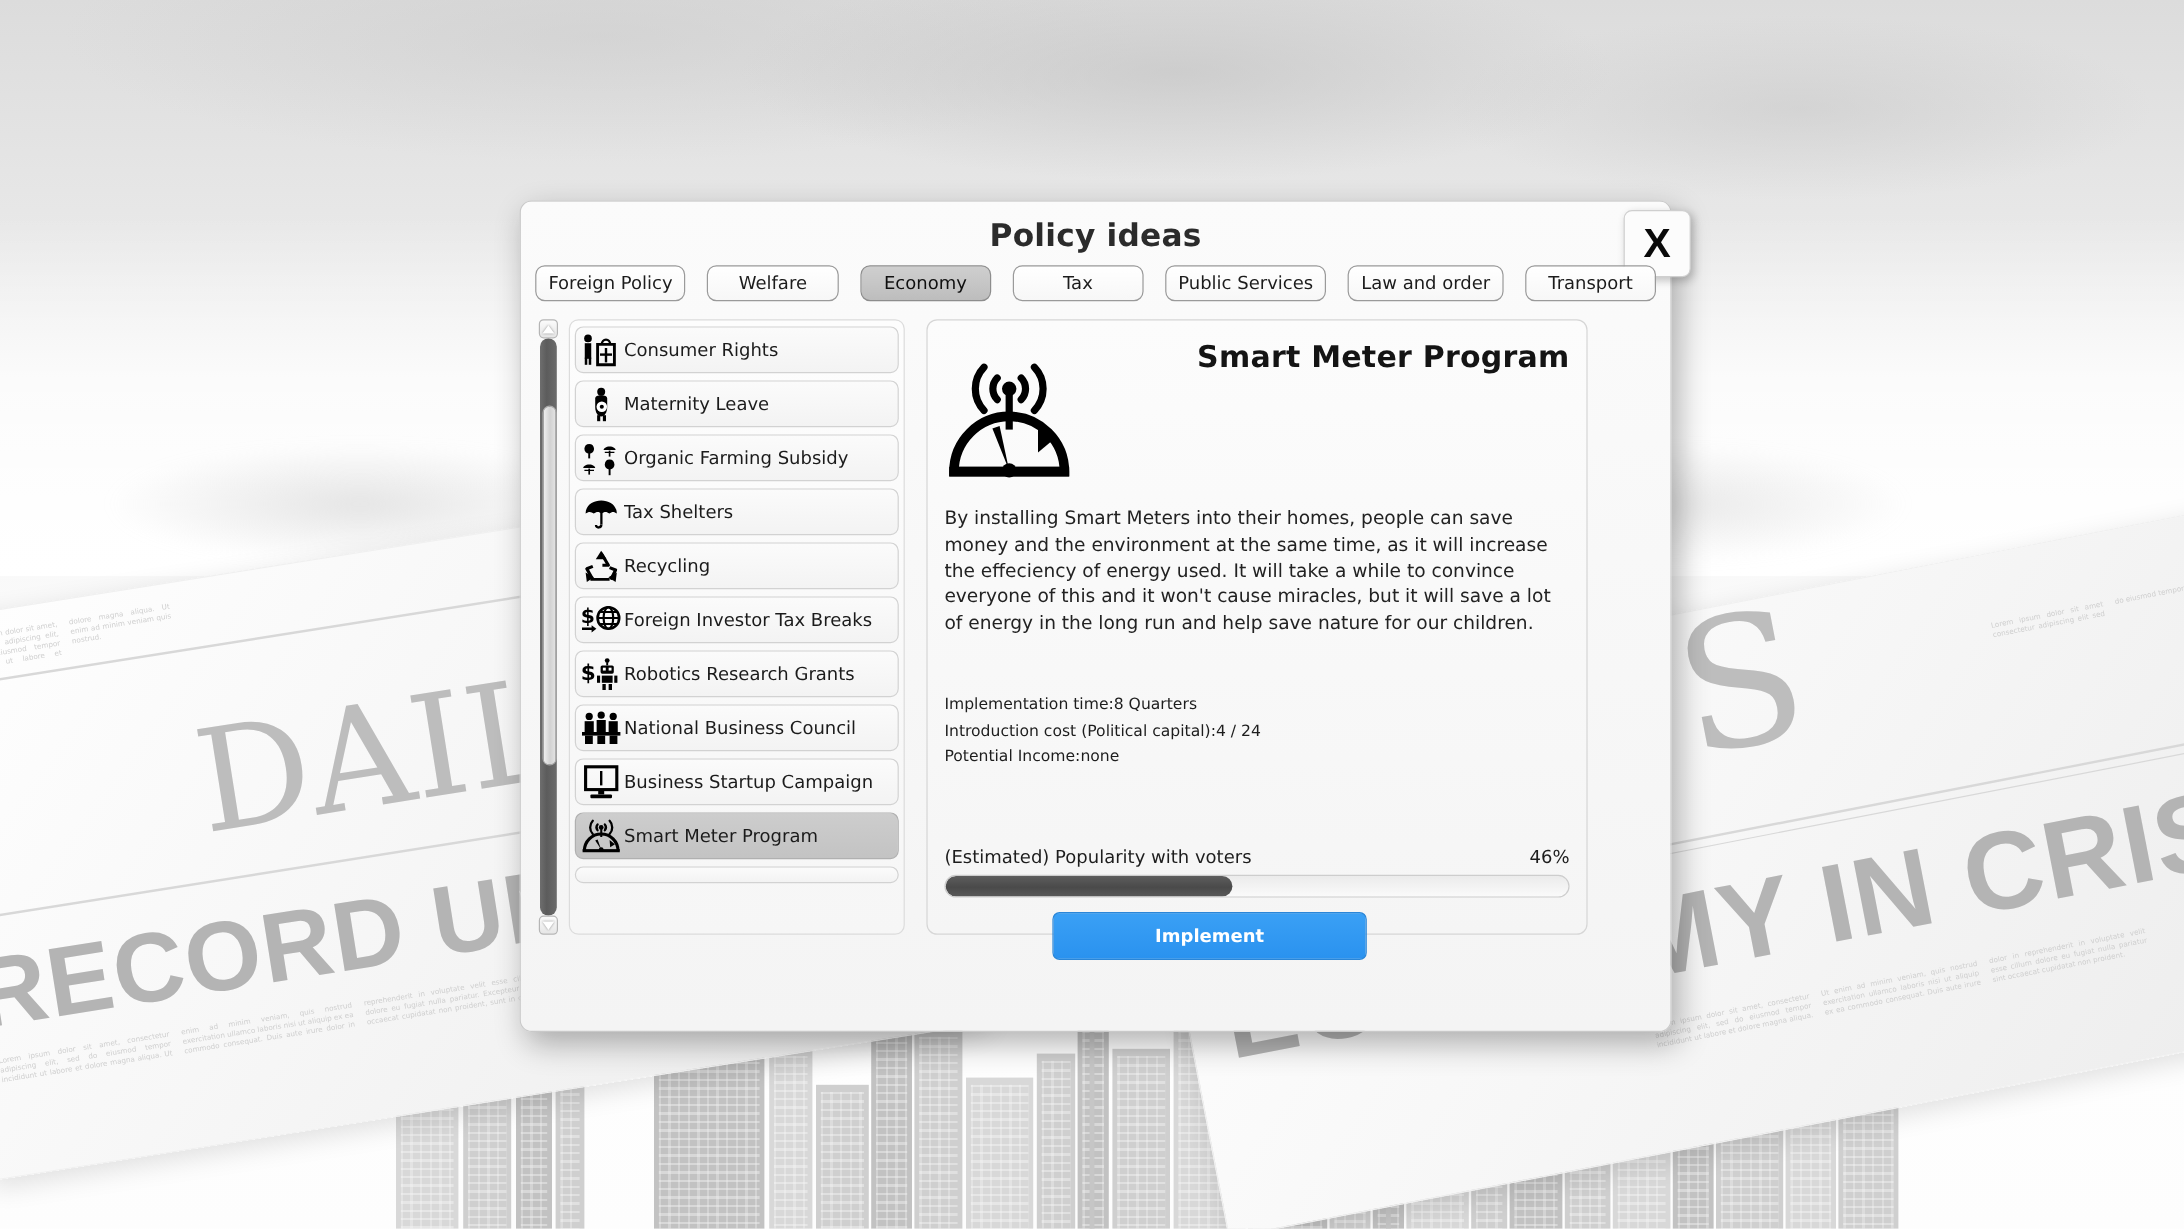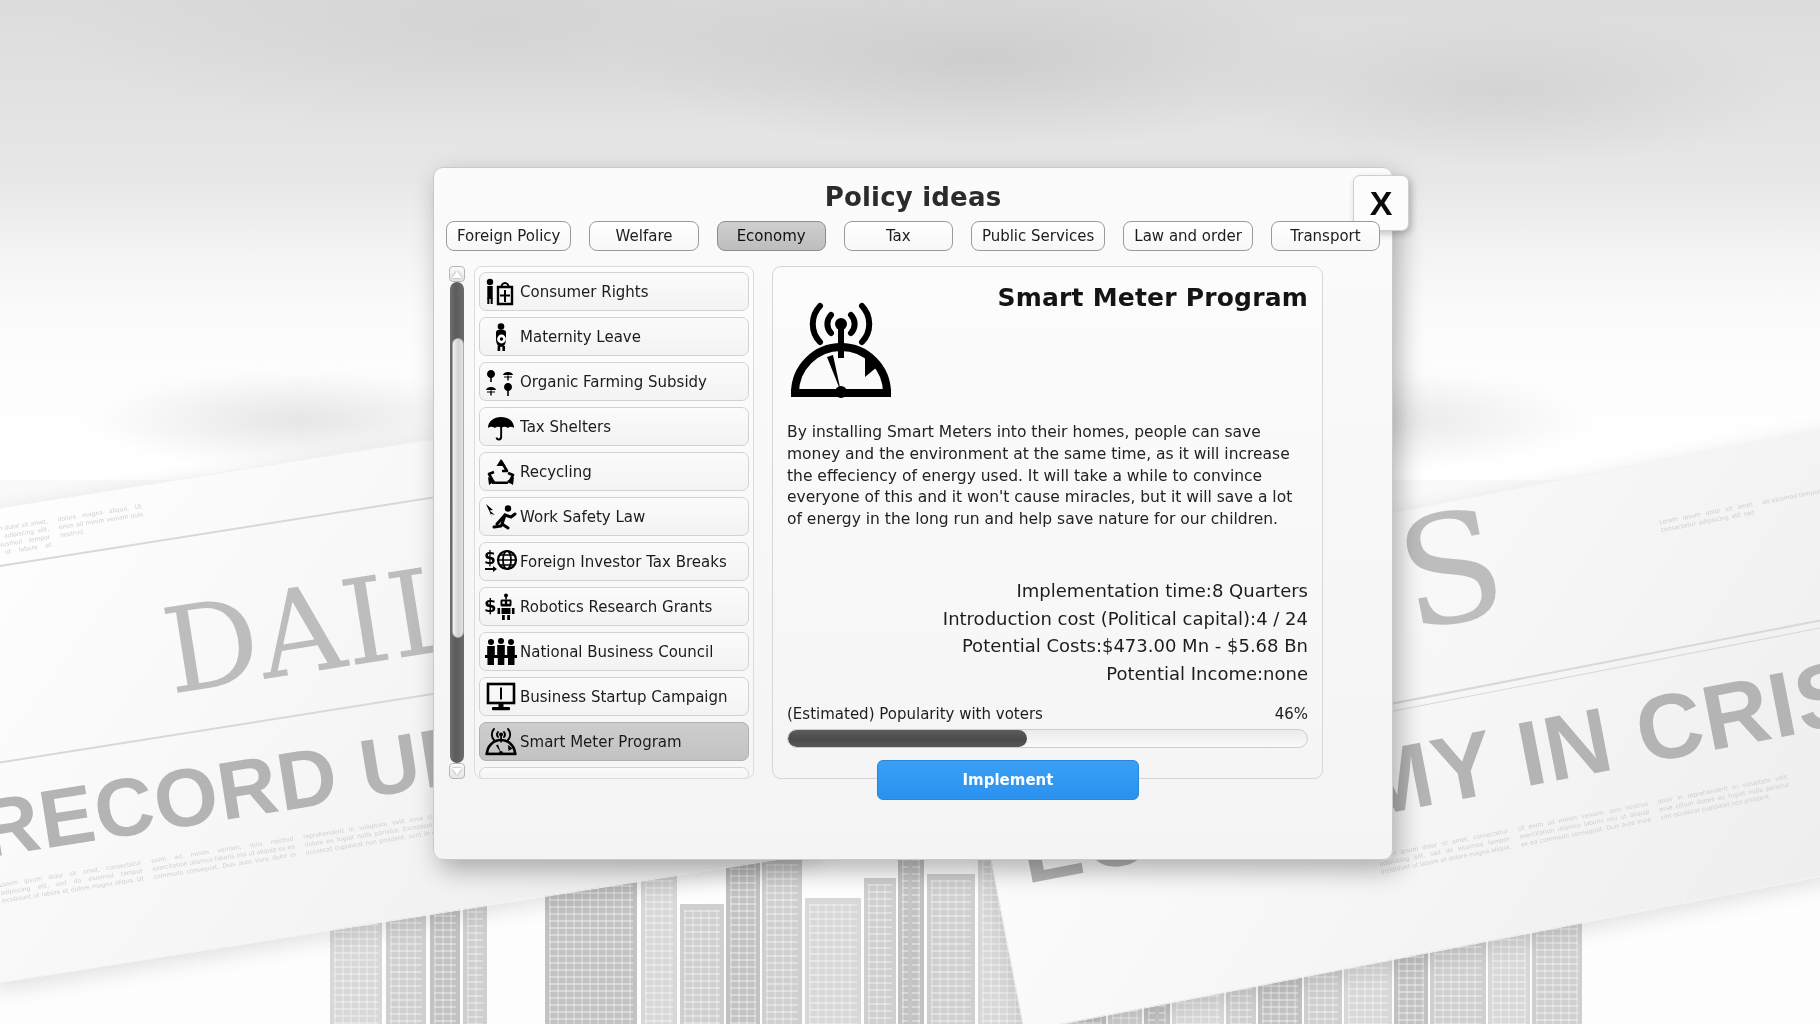--- a/index.html
+++ b/index.html
@@ -207,22 +207,22 @@
     letter-spacing:.2px;
   }
   #detail-icon{ position:absolute; left:14px; top:22px; width:108px; height:110px; }
   #detail-desc{
     position:absolute; left:14px; top:155px; right:14px;
     font-size:15.5px; line-height:21.8px; color:#222;
   }
 
   #stats{ position:absolute; left:14px; right:14px; top:313px; }
   .stat{
-    display:flex; justify-content:flex-end; align-items:baseline;
-    font-size:18px; color:#1d1d1d; margin-bottom:6.5px;
+    display:flex; justify-content:flex-start; align-items:baseline;
+    font-size:13px; color:#1d1d1d; margin-bottom:6.5px;
   }
 
   #pop-row{
     position:absolute; left:14px; right:14px; top:438px;
     display:flex; justify-content:space-between; align-items:baseline;
     font-size:15px; color:#1d1d1d;
   }
   #pop-bar{
     position:absolute; left:14px; right:14px; top:462px; height:19px;
     background:linear-gradient(180deg,#ebebeb,#fafafa);
@@ -416,32 +416,20 @@
               <path d="M5 28 L4 20 L11 24 Z"></path>
               <path d="M29 28 L30 20 L23 24 Z"></path>
               <path d="M8 27h16v-2.4H8z"></path>
             </svg>
           </div>
           <div class="pname">Recycling</div>
         </div>
         <div class="policy">
           <div class="pic">
             <svg viewBox="0 0 34 30" width="34" height="30">
-              <path d="M2 2 L9 8 L5.5 8.4 L11 13 L6 11.6 L8 15 Z"></path>
-              <circle cx="24" cy="6.5" r="3.2"></circle>
-              <path d="M13 22 L21 13 L27 15 L31 12" fill="none" stroke="#000" stroke-width="3" stroke-linecap="round"></path>
-              <path d="M21 13 L18 22 L24 26" fill="none" stroke="#000" stroke-width="3" stroke-linecap="round"></path>
-              <path d="M10 25 L17 24" fill="none" stroke="#000" stroke-width="3" stroke-linecap="round"></path>
-            </svg>
-          </div>
-          <div class="pname">Work Safety Law</div>
-        </div>
-        <div class="policy">
-          <div class="pic">
-            <svg viewBox="0 0 34 30" width="34" height="30">
               <text x="0" y="17" font-size="17" font-weight="bold" font-family="DejaVu Sans">$</text>
               <path d="M1 21h8v-2l4 3-4 3v-2H1z"></path>
               <circle cx="23" cy="13" r="9" fill="none" stroke="#000" stroke-width="2.2"></circle>
               <ellipse cx="23" cy="13" rx="4" ry="9" fill="none" stroke="#000" stroke-width="1.8"></ellipse>
               <path d="M14 13h18M15.5 8h15M15.5 18h15" stroke="#000" stroke-width="1.6"></path>
             </svg>
           </div>
           <div class="pname">Foreign Investor Tax Breaks</div>
         </div>
         <div class="policy">
@@ -544,24 +532,20 @@
     <div id="stats">
         <div class="stat">
           <span>Implementation time:</span>
           <span>8 Quarters</span>
         </div>
         <div class="stat">
           <span>Introduction cost (Political capital):</span>
           <span>4 / 24</span>
         </div>
         <div class="stat">
-          <span>Potential Costs:</span>
-          <span>$473.00 Mn - $5.68 Bn</span>
-        </div>
-        <div class="stat">
           <span>Potential Income:</span>
           <span>none</span>
         </div>
       </div>
 
     <div id="pop-row">
       <span>(Estimated) Popularity with voters</span>
       <span>46%</span>
     </div>
     <div id="pop-bar">

